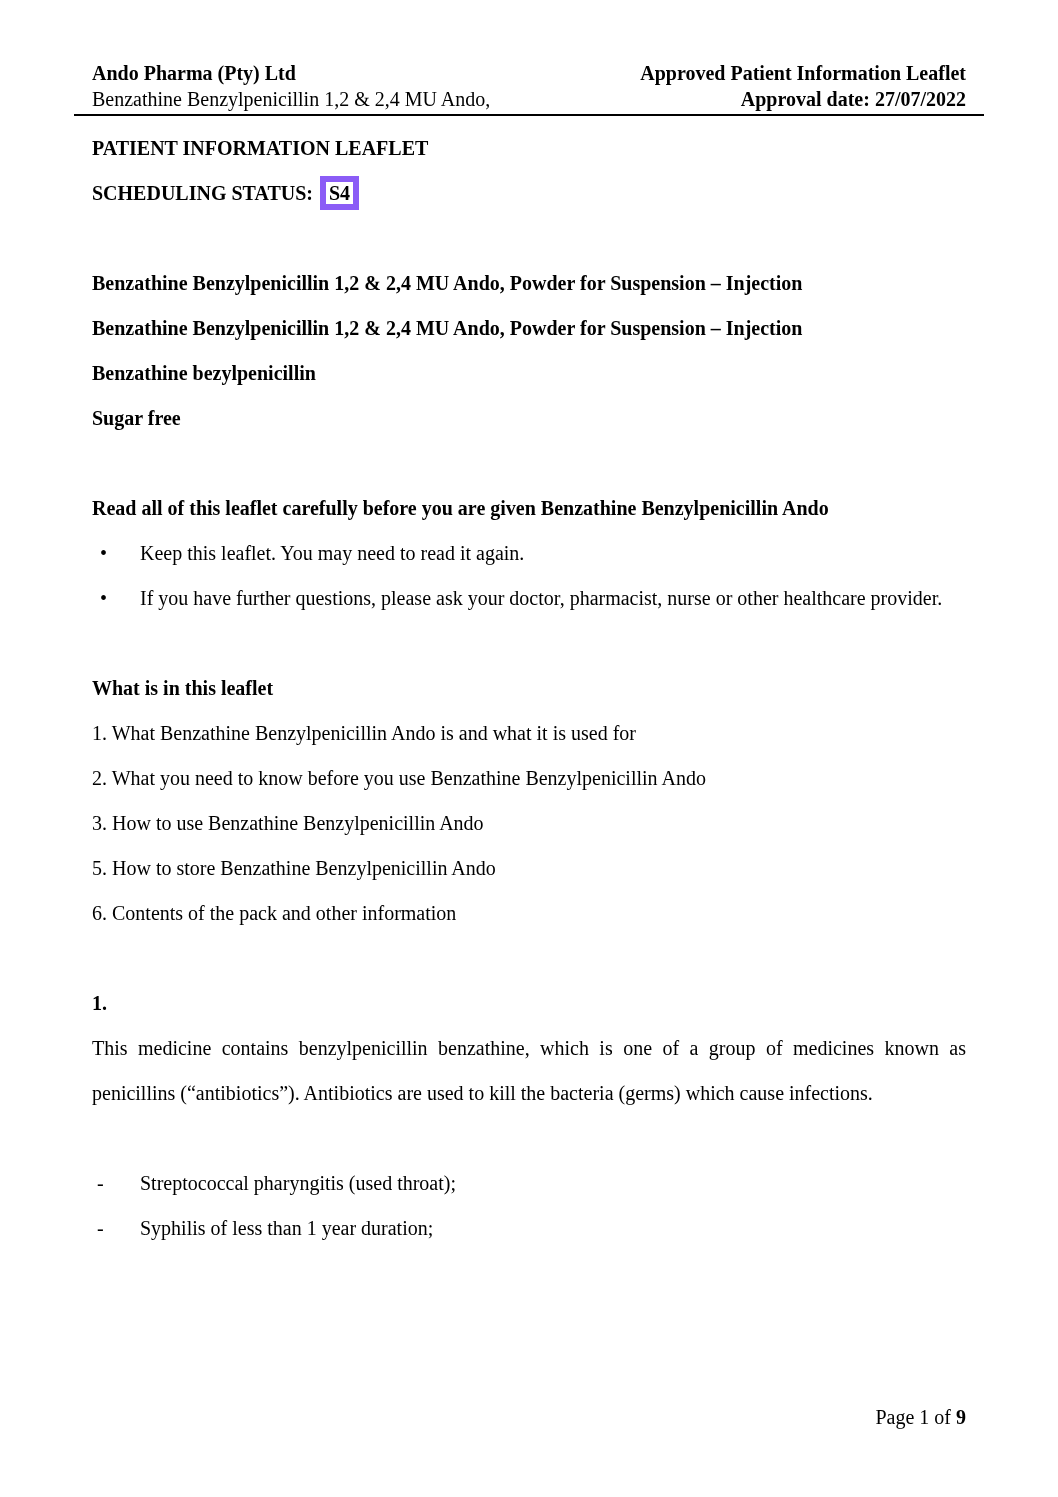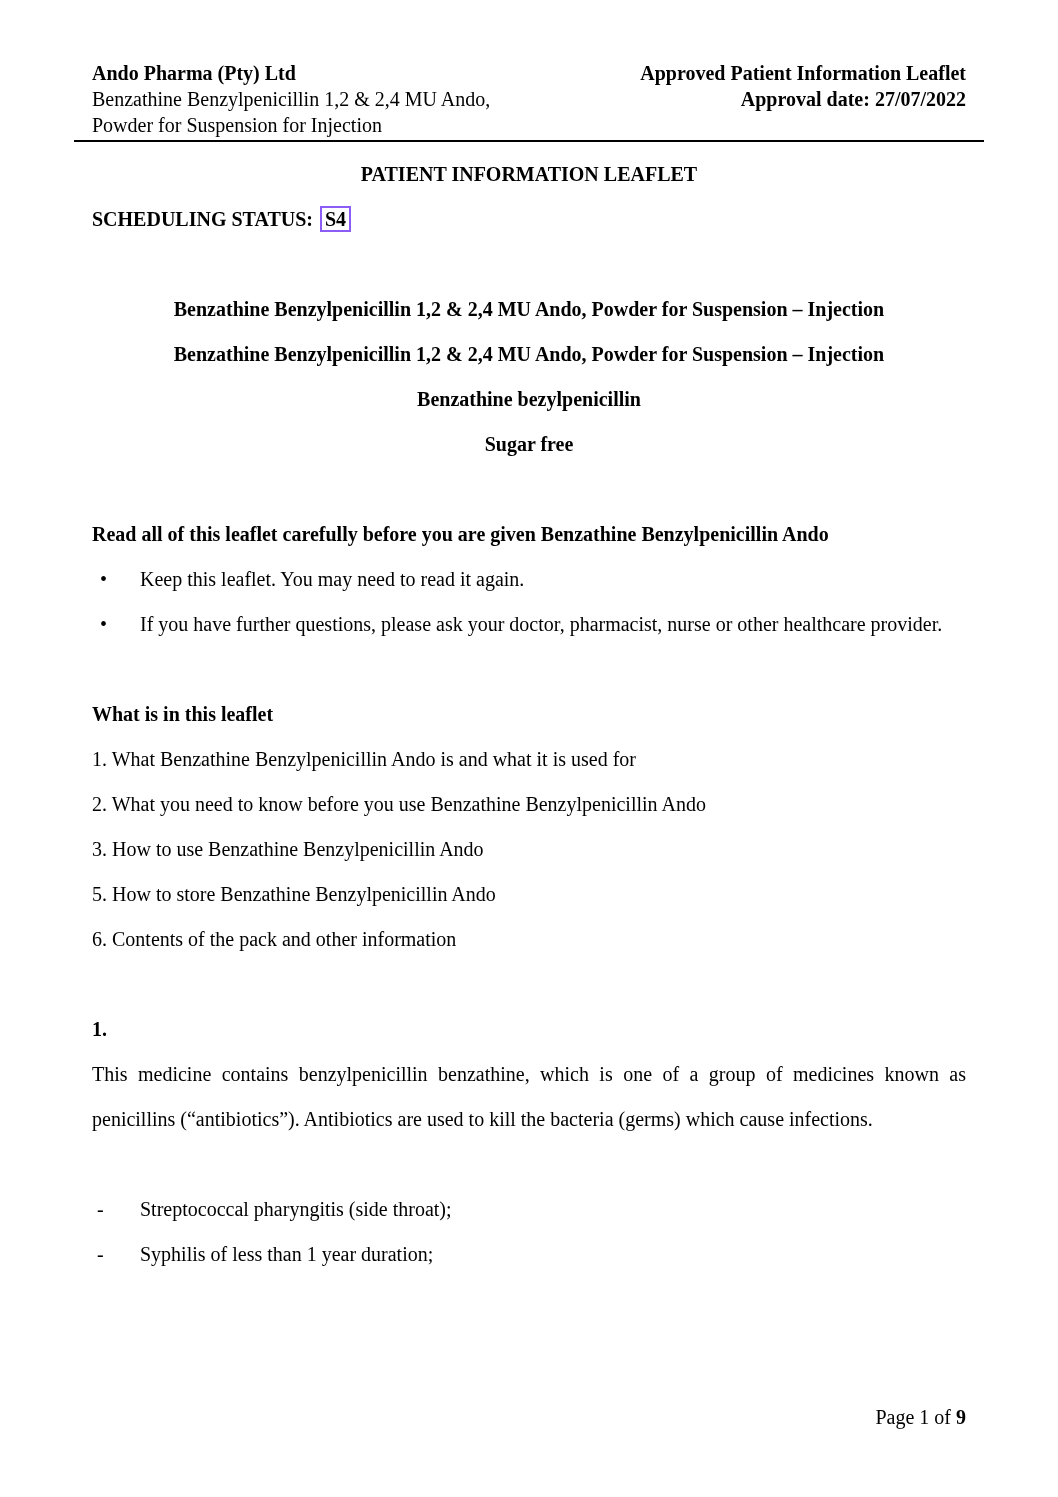--- a/index.html
+++ b/index.html
@@ -13,26 +13,26 @@
     font-family: "Liberation Serif", "DejaVu Serif", serif;
     font-size: 20px;
     padding: 60px 92px 0 92px;
     overflow: hidden;
   }
   .bold { font-weight: bold; }
   .doc-header { display: flex; justify-content: space-between; line-height: 26px; }
   .hdr-right { text-align: right; font-weight: bold; }
   .rule { border-top: 2px solid #000; height: 0; margin: 2px -18px 0 -18px; }
   .ln { line-height: 45px; height: 45px; white-space: nowrap; }
-  .center { text-align: center; }
+  .center { }
   .sp { height: 45px; }
   .title-line { margin-top: 10px; }
   .sbox {
     display: inline-block;
-    border: 2px solid #8b5cf6;
+    border: 6px solid #8b5cf6;
     line-height: 22px;
     padding: 0 3px;
     font-weight: bold;
     margin-left: 2px;
   }
   .li { display: flex; }
   .li .marker { flex: 0 0 48px; width: 48px; padding-left: 8px; box-sizing: border-box; }
   .li .dash { padding-left: 5px; }
   .sec-head { display: flex; font-weight: bold; }
   .sec-head .num { flex: 0 0 48px; width: 48px; }
@@ -41,21 +41,20 @@
 </style>
 </head>
 <body>
 
 <div class="page">
 
   <header class="doc-header">
     <div>
       <div class="bold">Ando Pharma (Pty) Ltd</div>
       <div>Benzathine Benzylpenicillin 1,2 &amp; 2,4 MU Ando,</div>
-      <div>Powder for Suspension for Injection</div>
     </div>
     <div class="hdr-right">
       <div>Approved Patient Information Leaflet</div>
       <div>Approval date: 27/07/2022</div>
     </div>
   </header>
 
   <div class="rule"></div>
 
   <div class="ln center bold title-line">PATIENT INFORMATION LEAFLET</div>
@@ -101,21 +100,21 @@
     <span class="num">1.</span>
   </div>
 
   <div class="para">This medicine contains benzylpenicillin benzathine, which is one of a group of medicines known as penicillins (“antibiotics”). Antibiotics are used to kill the bacteria (germs) which cause infections.</div>
 
   <div class="sp"></div>
 
 
   <div class="ln li">
     <span class="marker dash">-</span>
-    <span>Streptococcal pharyngitis (side throat);</span>
+    <span>Streptococcal pharyngitis (used throat);</span>
   </div>
   <div class="ln li">
     <span class="marker dash">-</span>
     <span>Syphilis of less than 1 year duration;</span>
   </div>
 
   <div class="footer">
     <span>Page 1 of</span>
     <span class="bold">9</span>
   </div>

